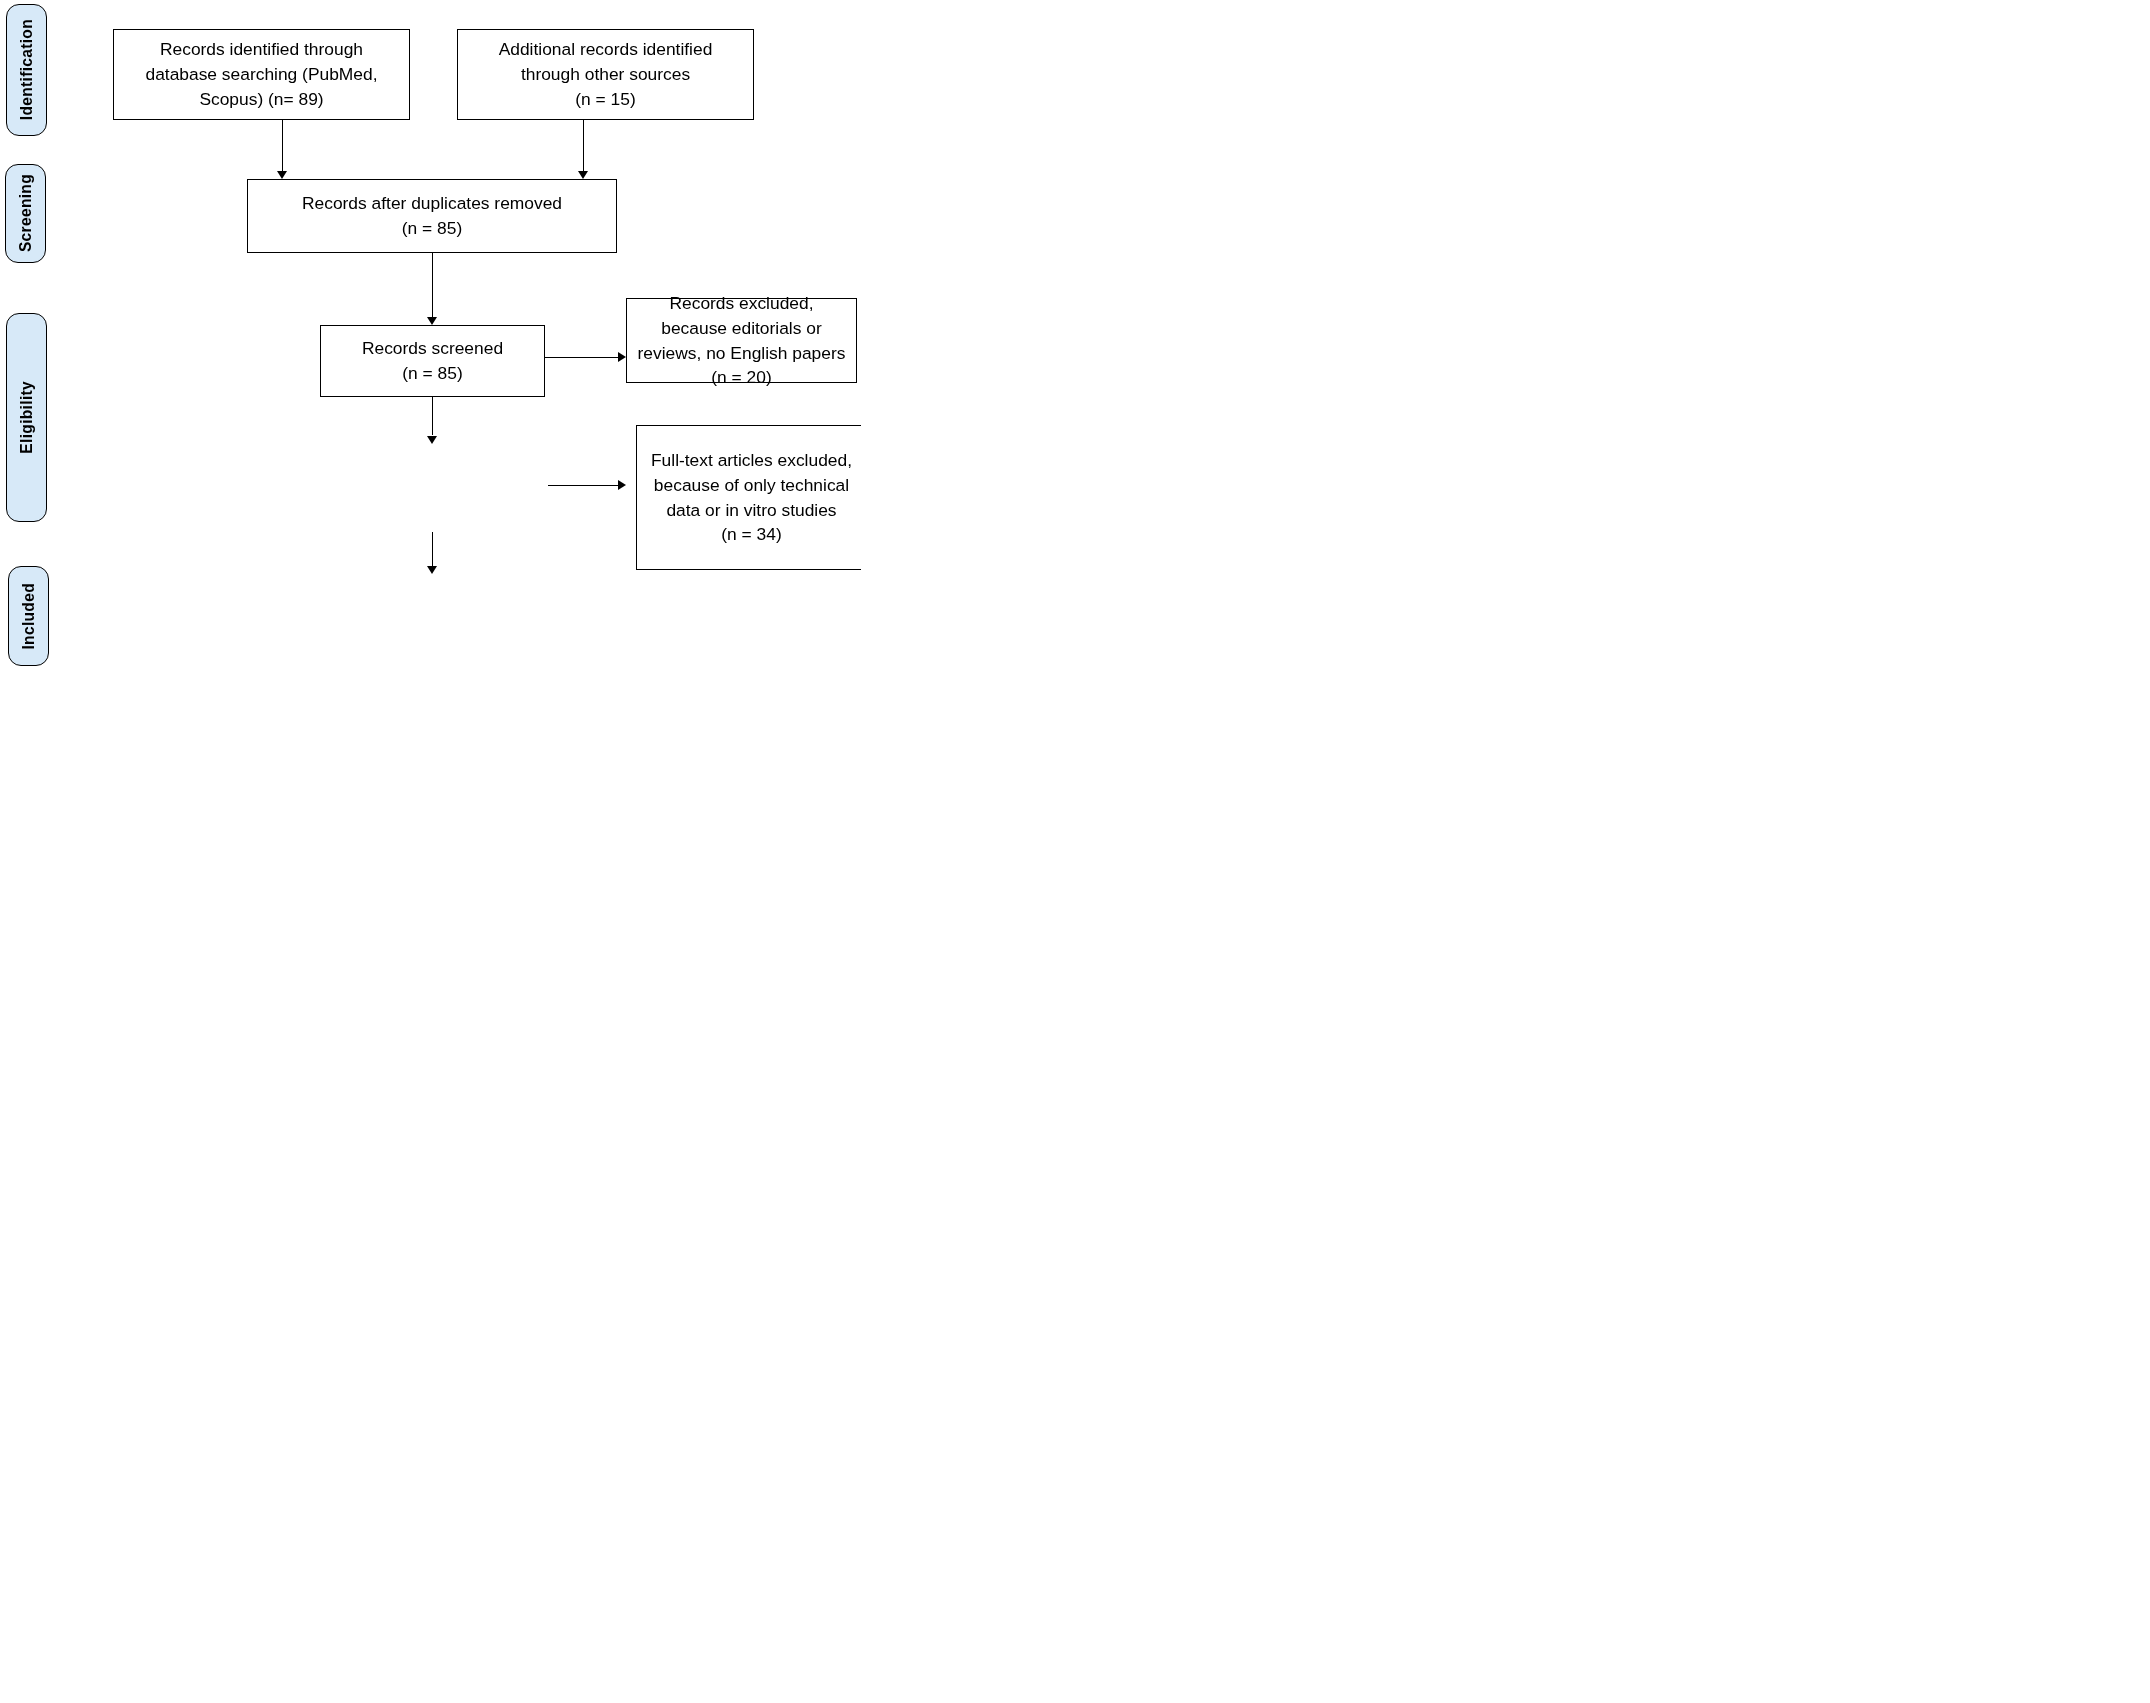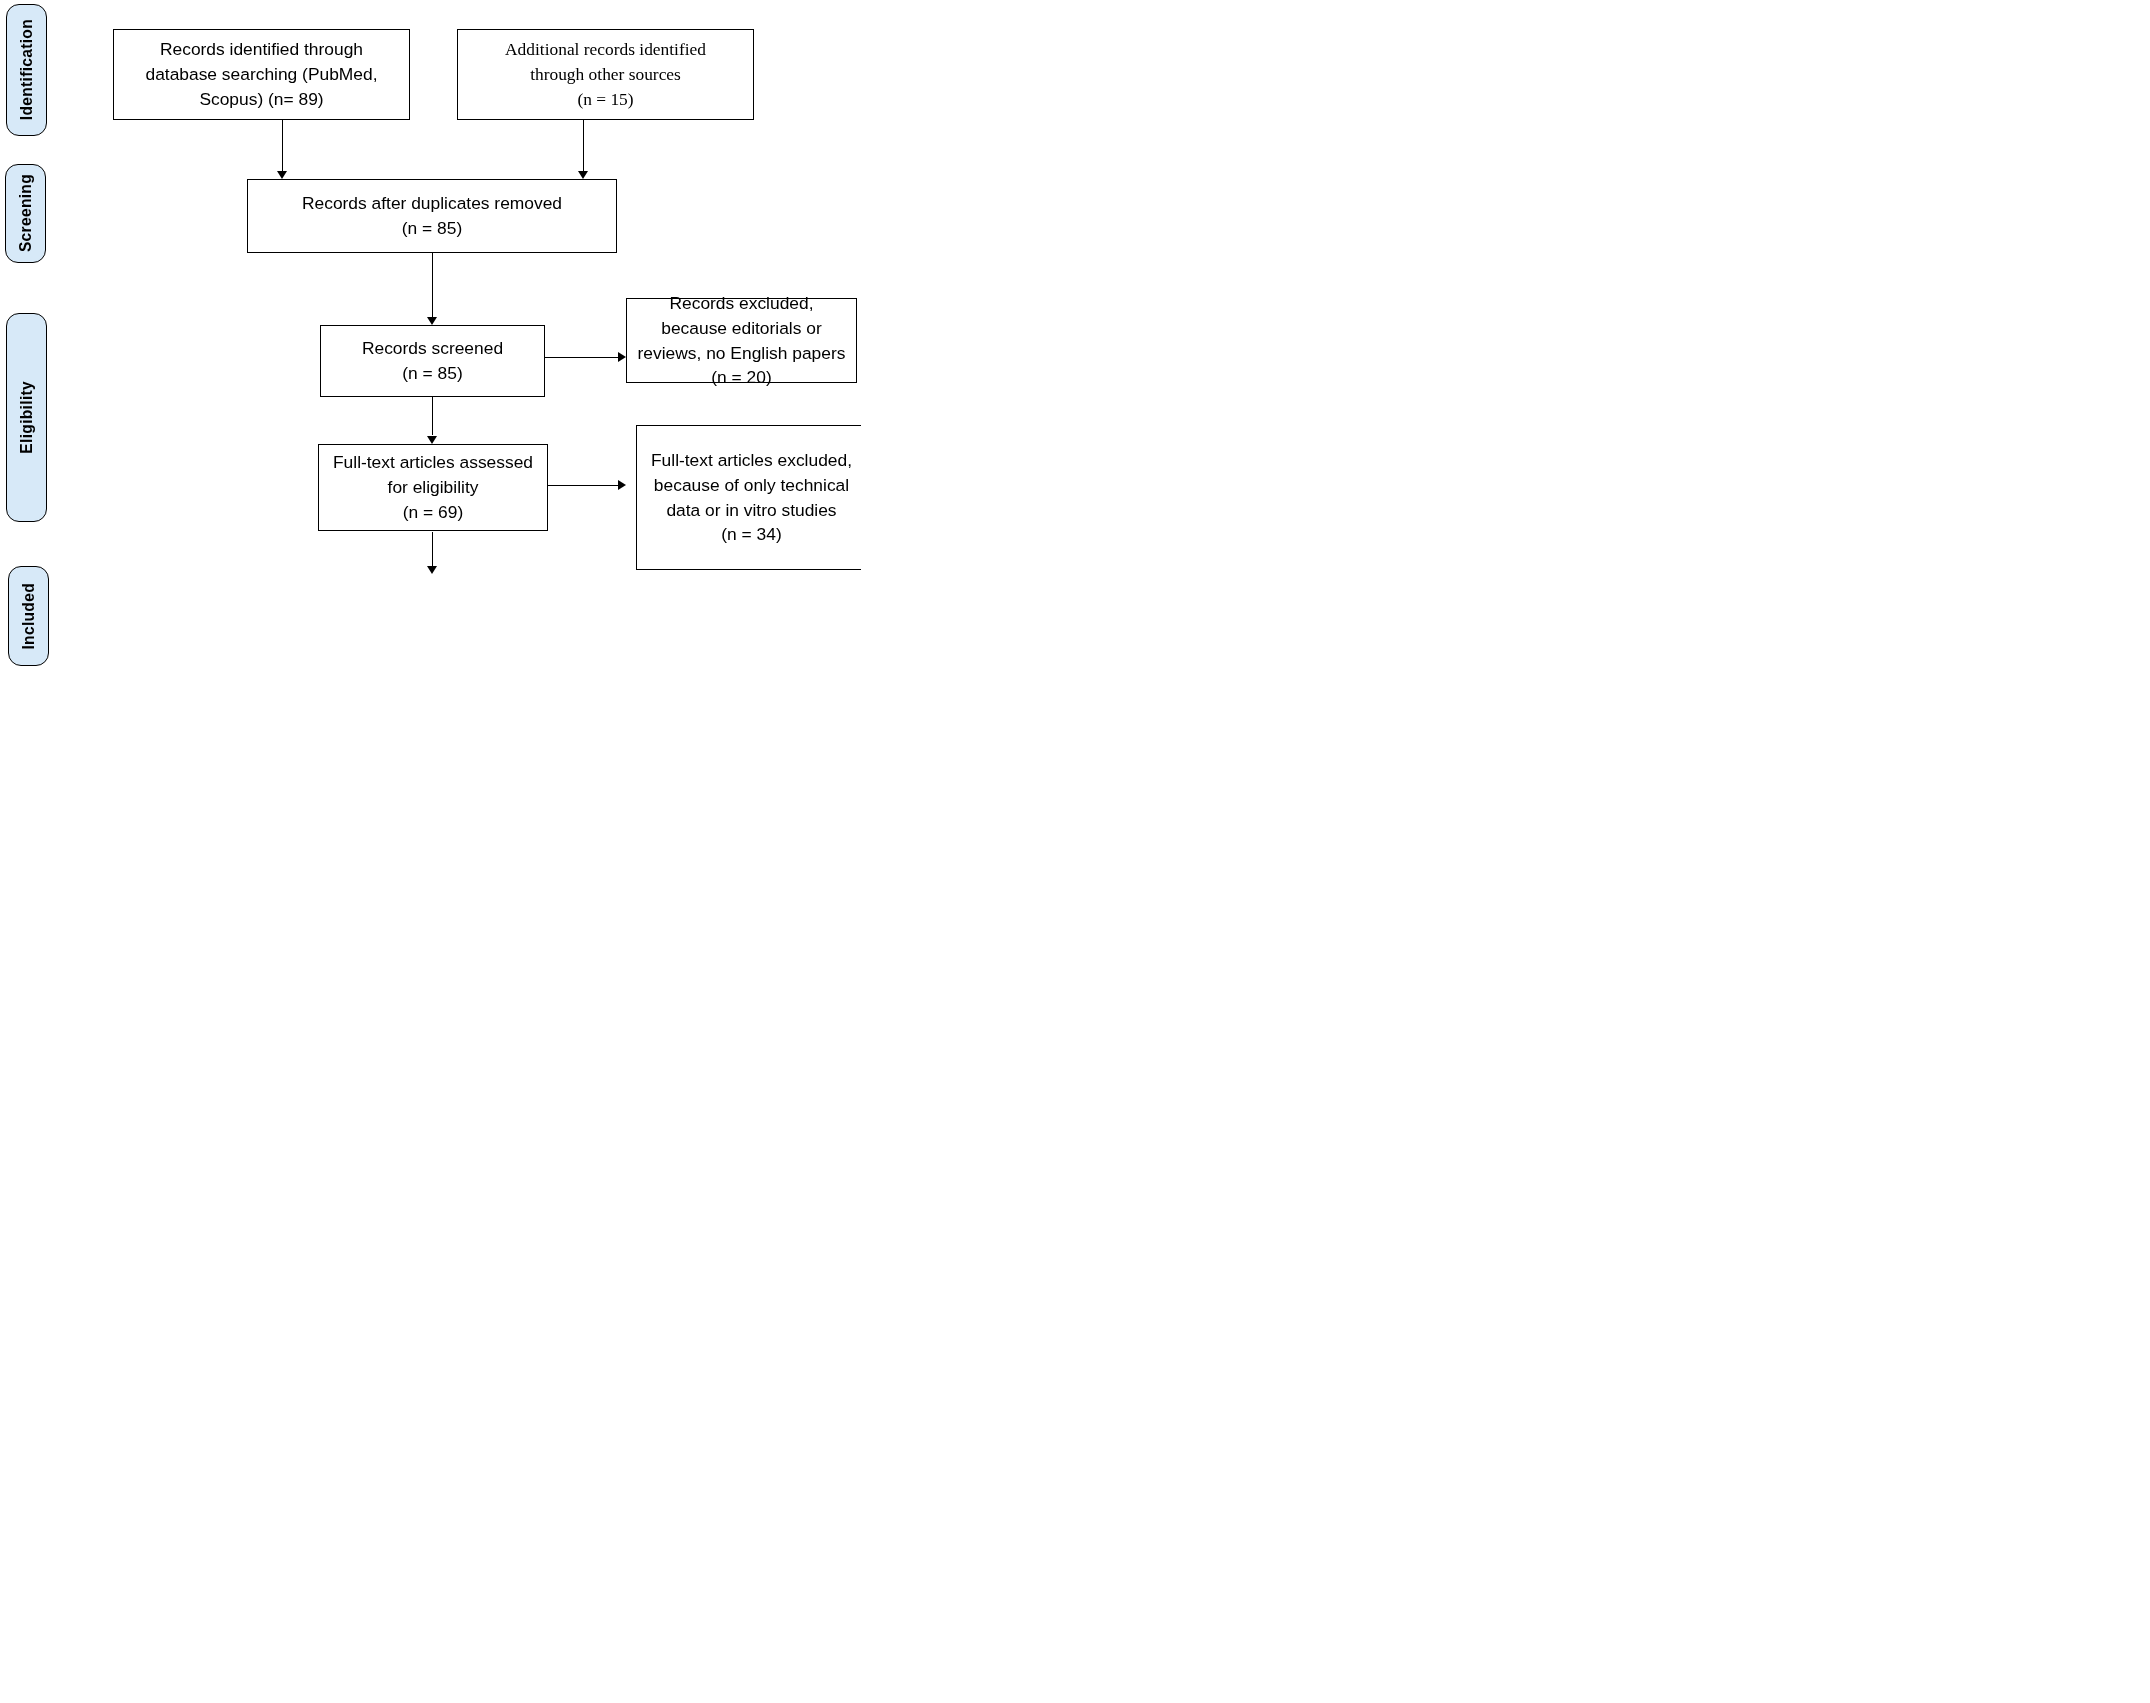--- a/index.html
+++ b/index.html
@@ -99,21 +99,21 @@
   <div class="stage" style="left:8.4px; top:566px; width:41px; height:100px; background:#d7e9f8;">
     <span class="stage-text">Included</span>
   </div>
 
   <div class="node" style="left:113px; top:29px; width:297px; height:91px;">
     <span class="node-text">Records identified through
 database searching (PubMed,
 Scopus) (n= 89)</span>
   </div>
 
-  <div class="node" style="left:457px; top:29px; width:297px; height:91px;font-family:Liberation Serif, serif;">
+  <div class="node" style="left:457px; top:29px; width:297px; height:91px;">
     <span class="node-text">Additional records identified
 through other sources
 (n = 15)</span>
   </div>
 
   <div class="node" style="left:247px; top:179px; width:370px; height:74px;text-align:center;">
     <span class="node-text">Records after duplicates removed
 (n = 85)</span>
   </div>
 
@@ -122,25 +122,20 @@
 (n = 85)</span>
   </div>
 
   <div class="node" style="left:626px; top:298px; width:231px; height:85px;">
     <span class="node-text">Records excluded,
 because editorials or
 reviews, no English papers
 (n = 20)</span>
   </div>
 
-  <div class="node" style="left:318px; top:444px; width:230px; height:87px;">
-    <span class="node-text">Full-text articles assessed
-for eligibility
-(n = 69)</span>
-  </div>
 
   <div class="node" style="left:636px; top:425px; width:231px; height:145px;">
     <span class="node-text">Full-text articles excluded,
 because of only technical
 data or in vitro studies
 (n = 34)</span>
   </div>
 
 
   <div class="vline" style="left:282px; top:120px; height:51px;"></div>

